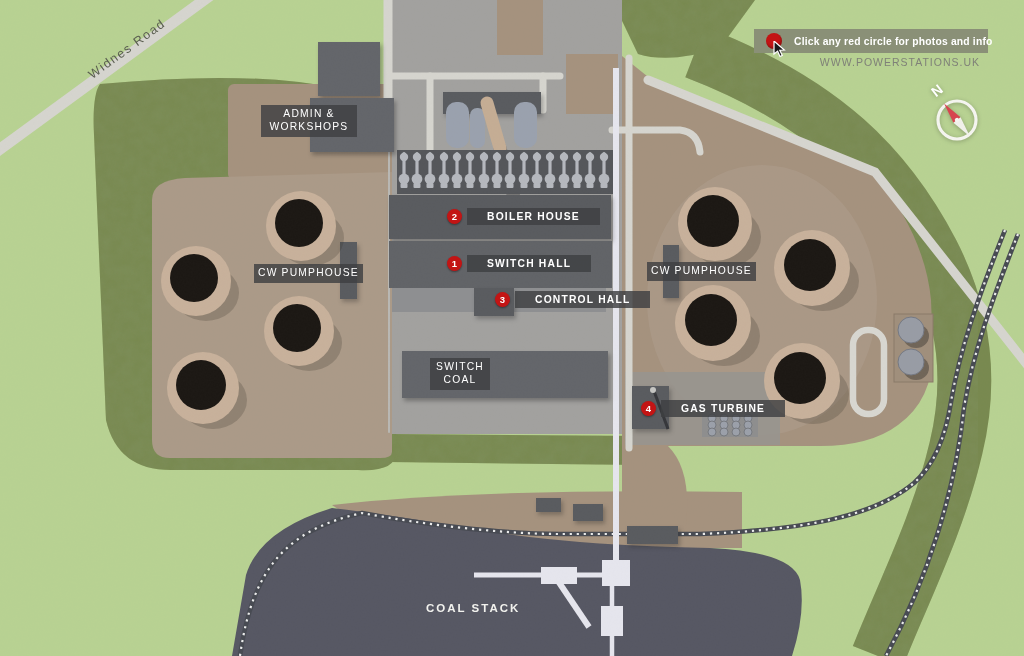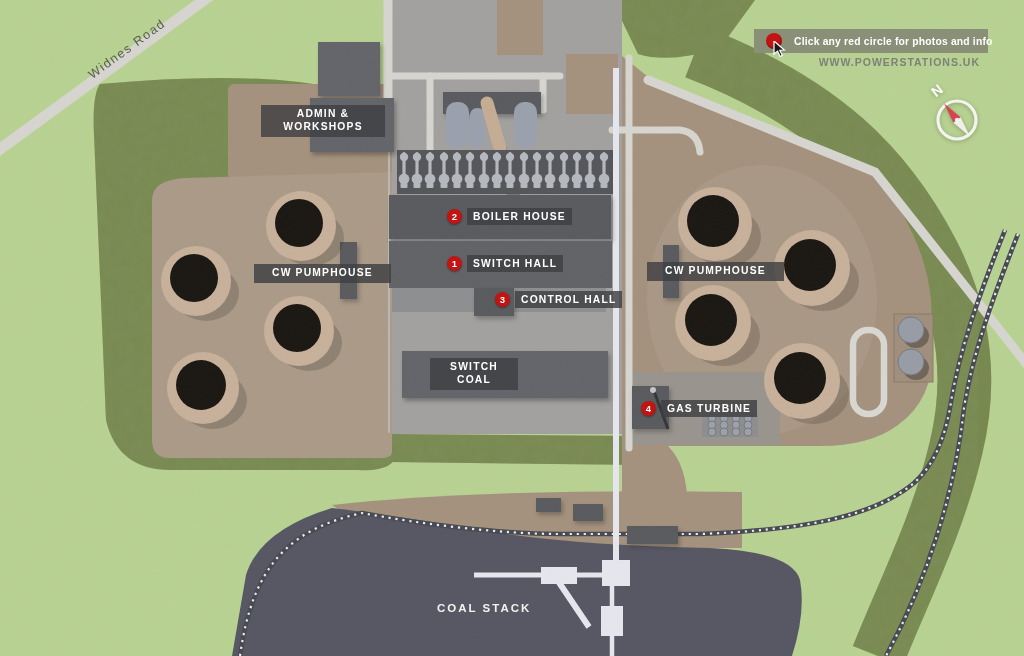--- a/index.html
+++ b/index.html
@@ -26,41 +26,41 @@
   .bldgdark{fill:var(--c-building_dark,#595b5f);filter:drop-shadow(2px 3px 2px rgba(30,30,30,.3));}
   .apron{fill:#8e8f91;}
   .towershadow{fill:rgba(50,45,38,.22);}
   .towerrim{fill:var(--c-tower_rim,#c8b19b);}
   .towercore{fill:var(--c-tower_core,#1b1713);}
   .bob{fill:#b5b8be;}
   .dome{fill:#9aa1ae;}
 
   
   .maplabel{position:absolute;background:var(--c-label_bg,rgba(62,63,66,.82));
-    color:#fff;font-weight:bold;font-size:10.3px;line-height:1.25;
-    letter-spacing:1.2px;padding:3px 18px;white-space:nowrap;}
+    color:#fff;font-weight:normal;font-size:10.3px;line-height:1.25;
+    letter-spacing:1.2px;padding:3px 4px;white-space:nowrap;}
   .center2{text-align:center;}
   .marker{position:absolute;display:flex;align-items:center;gap:5px;}
   .marker .dot{width:15px;height:15px;border-radius:50%;
     background:var(--c-marker_red,#c31414);color:#fff;font-size:9.5px;font-weight:bold;
     display:flex;align-items:center;justify-content:center;flex:0 0 auto;
     box-shadow:0 1px 2px rgba(0,0,0,.4);cursor:pointer;}
   .marker .tag{background:var(--c-label_bg,rgba(62,63,66,.82));color:#fff;
-    font-weight:bold;font-size:10.3px;letter-spacing:1.2px;padding:3px 6px;white-space:nowrap;}
+    font-weight:bold;font-size:10.3px;letter-spacing:1.2px;padding:3px 20px;white-space:nowrap;}
   .coal-label{position:absolute;color:#f2f2ee;font-weight:bold;font-size:11.5px;
     letter-spacing:2px;white-space:nowrap;}
   .banner{position:absolute;left:746px;top:29px;width:234px;height:24px;
     background:var(--c-banner_bg,#8a9077);display:flex;align-items:center;margin-left:8px;}
   .banner .reddot{position:absolute;left:12px;top:4px;width:16px;height:16px;border-radius:50%;
     background:var(--c-marker_red,#c31414);box-shadow:inset -1px -2px 2px rgba(0,0,0,.25);}
   .banner .cursor{position:absolute;left:19px;top:12px;}
   .banner .btext{margin-left:40px;color:#fff;font-weight:bold;font-size:10.3px;
     letter-spacing:.2px;white-space:nowrap;}
   .website{position:absolute;left:740px;top:56px;width:240px;text-align:right;
-    color:var(--c-website_text,#7f8078);font-weight:bold;font-size:10.5px;letter-spacing:1px;}
+    color:var(--c-website_text,#7f8078);font-weight:normal;font-size:10.5px;letter-spacing:1px;}
   .widnes{position:absolute;left:62px;top:42px;width:130px;text-align:center;
     color:var(--c-text_dark,#5a5e50);font-size:12.5px;letter-spacing:1.5px;
     transform:rotate(-36deg);}
   .compass{position:absolute;left:924px;top:78px;filter:drop-shadow(0 1px 2px rgba(0,0,0,.25));}
 </style>
 </head>
 <body>
 
 <div class="stage">
 
@@ -268,21 +268,21 @@
 
   <div class="maplabel" style="left:254px;top:264px;">CW PUMPHOUSE</div>
 
   <div class="maplabel" style="left:647px;top:262px;">CW PUMPHOUSE</div>
 
   <div class="maplabel center2" style="left:430px;top:358px;width:52px;">
     <span style="display:block">SWITCH</span>
     <span style="display:block">COAL</span>
   </div>
 
-  <div class="coal-label" style="left:437px;top:602px;text-align:center;">COAL STACK</div>
+  <div class="coal-label" style="left:426px;top:602px;text-align:center;">COAL STACK</div>
 
   <div class="marker" style="left:447px;top:208px;">
     <span class="dot">2</span>
     <span class="tag">BOILER HOUSE</span>
   </div>
   <div class="marker" style="left:447px;top:255px;">
     <span class="dot">1</span>
     <span class="tag">SWITCH HALL</span>
   </div>
   <div class="marker" style="left:495px;top:291px;">

